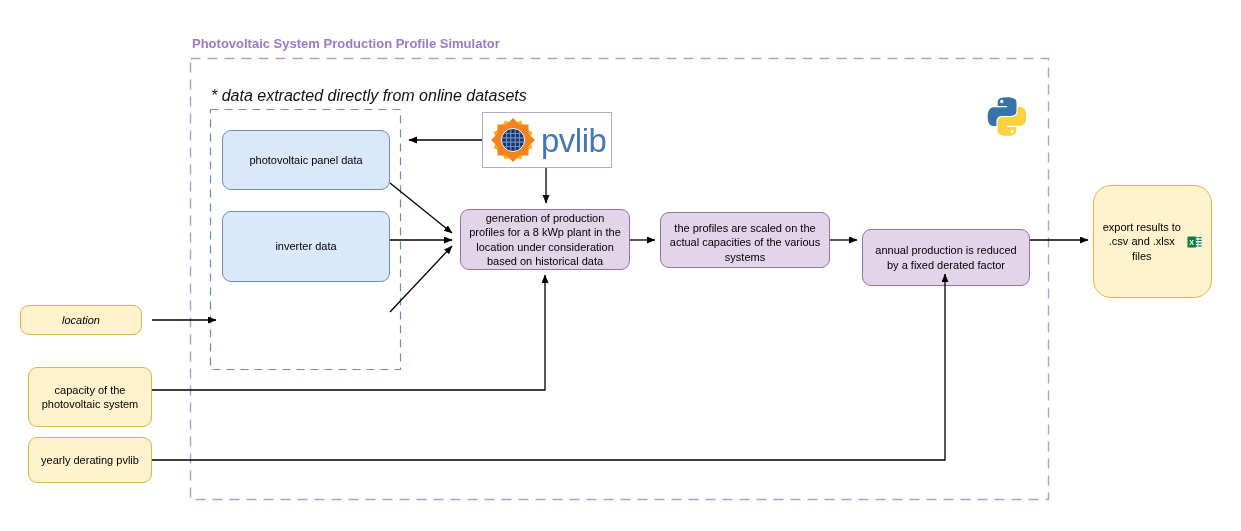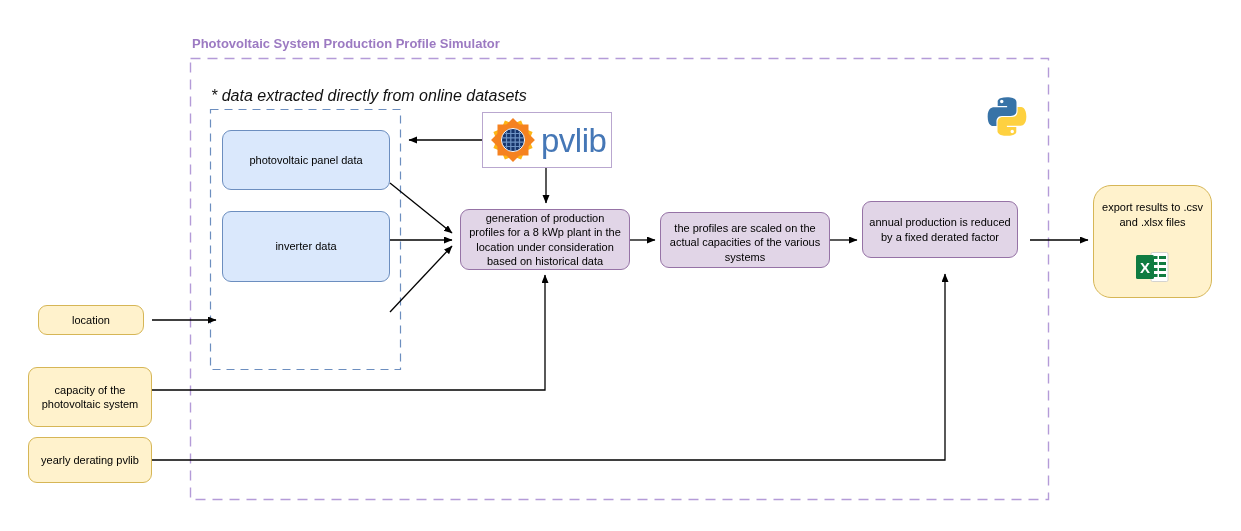--- a/index.html
+++ b/index.html
@@ -18,26 +18,26 @@
     font-size:11px;line-height:1.3;border-radius:9px;padding:3px 6px;box-sizing:border-box;
   }
   .blue   {background:#dae8fc;border:1px solid #6c8ebf;}
   .purple {background:#e1d5e7;border:1px solid #9673a6;}
   .yellow {background:#fff2cc;border:1px solid #d6b656;}
   #src1{left:222px;top:130px;width:168px;height:60px;}
   #src2{left:222px;top:211px;width:168px;height:71px;}
   #src3{left:222px;top:290px;width:168px;height:60px;}
   #proc1{left:460px;top:209px;width:170px;height:61px;}
   #proc2{left:660px;top:212px;width:170px;height:56px;align-items:flex-end;}
-  #proc3{left:862px;top:201px;width:156px;height:57px;}
-  #in1{left:38px;top:305px;width:106px;height:30px;}
+  #proc3{left:862px;top:229px;width:168px;height:57px;}
+  #in1{left:20px;top:305px;width:122px;height:30px;font-style:italic;}
   #in2{left:28px;top:367px;width:124px;height:60px;}
   #in3{left:28px;top:437px;width:124px;height:46px;}
   #outbox{left:1093px;top:185px;width:119px;height:113px;border-radius:18px;
-    flex-direction:column;gap:22px;padding:10px 8px;}
+    flex-direction:row;gap:5px;padding:10px 8px;}
   .pvlib{
     position:absolute;left:482px;top:112px;width:130px;height:56px;background:#ffffff;
     border:1px solid #b9a7cf;display:flex;align-items:center;box-sizing:border-box;padding:4px 4px;
   }
   .pvlib-word{font-size:33px;color:#4577b6;letter-spacing:-0.5px;margin-left:2px;line-height:1;}
   .pylogo{position:absolute;left:985px;top:95px;width:44px;height:43px;}
   .overlay{position:absolute;left:0;top:0;width:1241px;height:531px;pointer-events:none;}
 </style>
 </head>
 <body>

